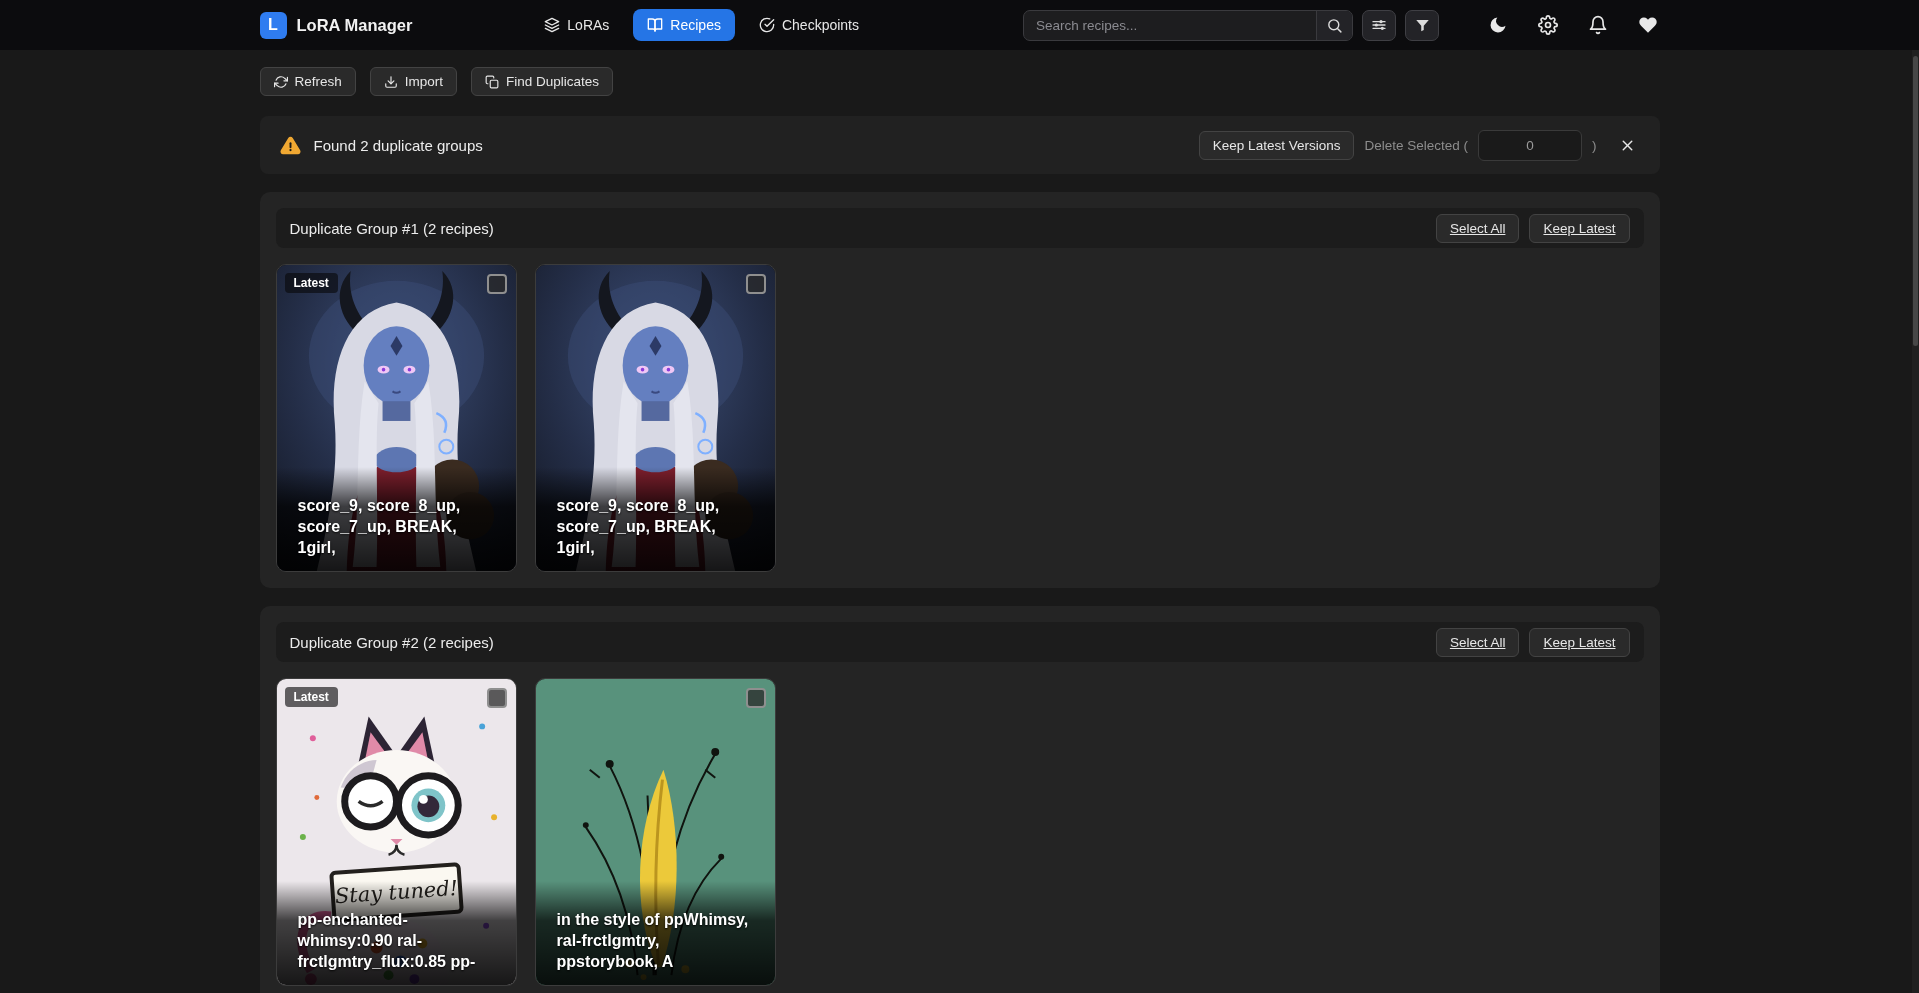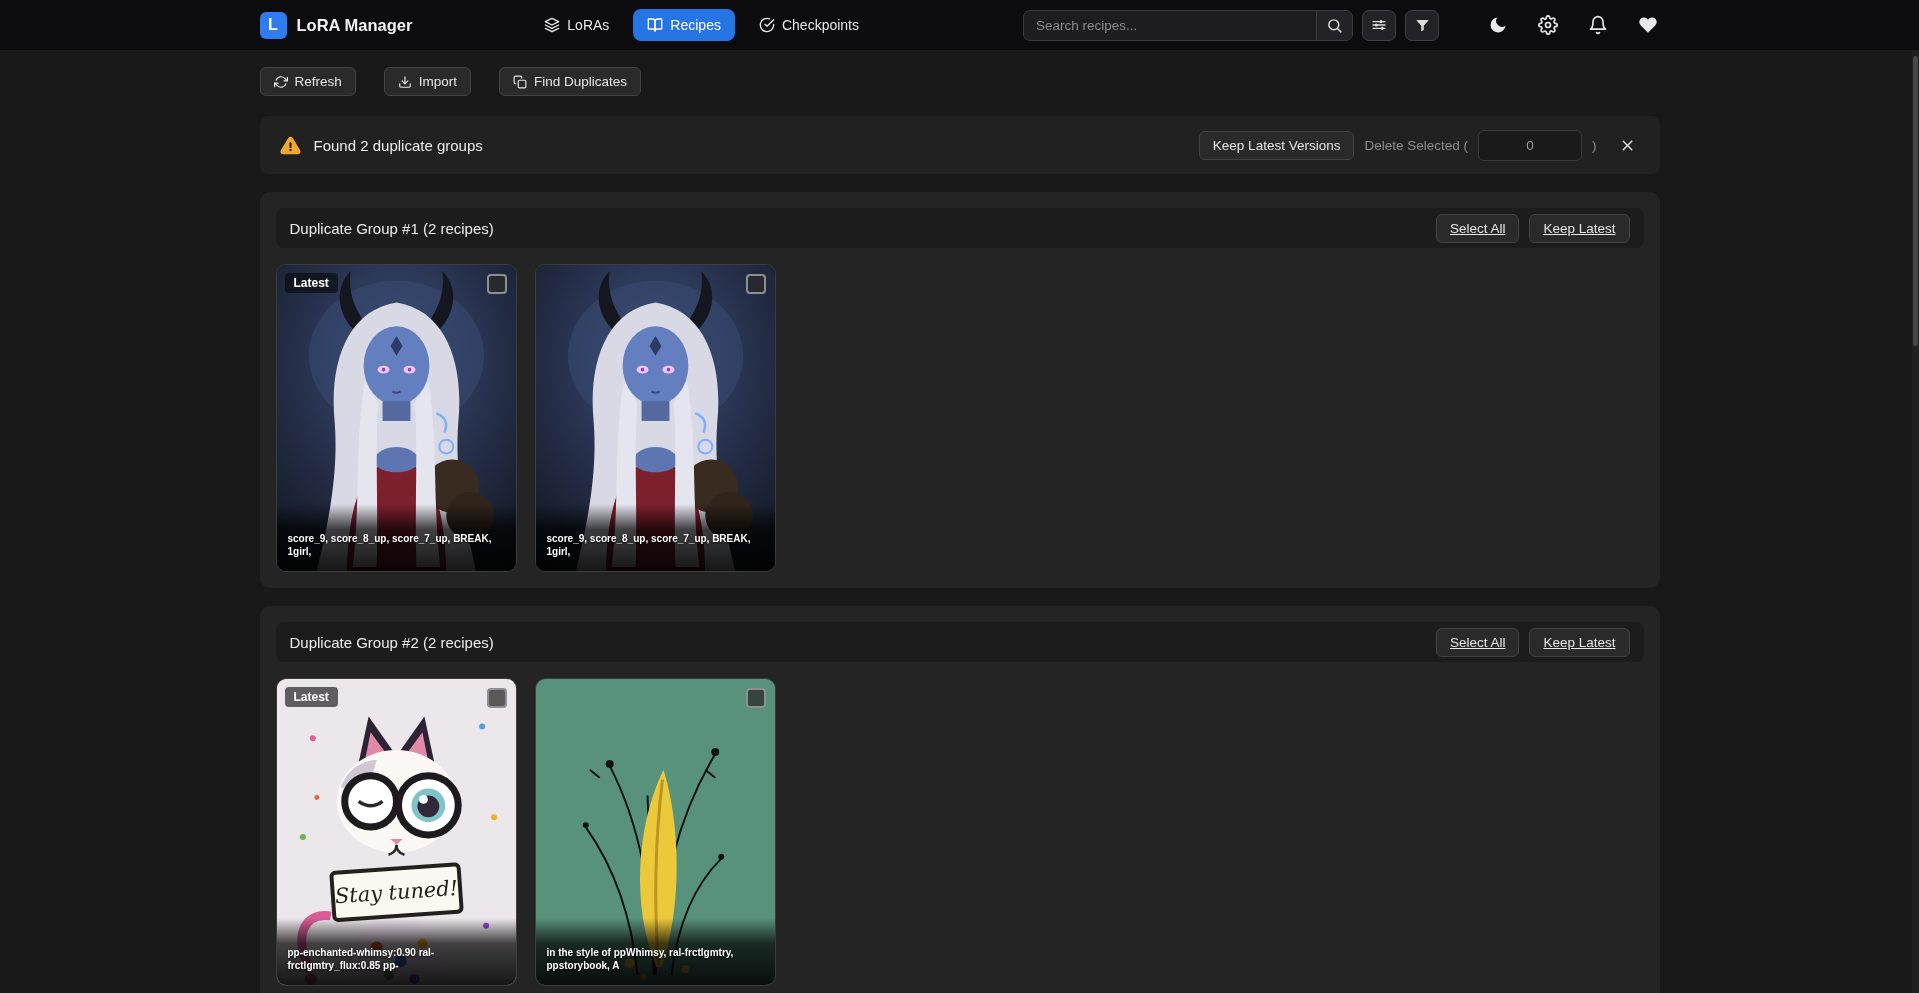--- a/index.html
+++ b/index.html
@@ -24,41 +24,41 @@
   .search-wrap { display: flex; align-items: center; width: 330px; height: 31px; background: #1d1d1f; border: 1px solid #3a3a3e; border-radius: 7px; overflow: hidden; }
   .search-wrap input { flex: 1; height: 100%; background: transparent; border: none; outline: none; color: #e8e8e8; font-size: 13.5px; padding: 0 12px; font-family: inherit; }
   .search-wrap input::placeholder { color: #8a8a90; }
   .search-btn { width: 36px; height: 100%; background: #232327; border: none; border-left: 1px solid #3a3a3e; color: #dcdcdc; display: flex; align-items: center; justify-content: center; cursor: pointer; }
   .icon-btn { width: 34px; height: 31px; background: #232327; border: 1px solid #3f3f44; border-radius: 7px; color: #dcdcdc; display: flex; align-items: center; justify-content: center; cursor: pointer; }
   .nav-right { display: flex; align-items: center; gap: 26px; margin-left: auto; }
   .nav-icon-btn { background: none; border: none; color: #e8e8e8; cursor: pointer; padding: 2px; display: flex; }
 
   
   .container { max-width: 1400px; margin: 0 auto; padding-top: 17px; }
-  .toolbar { display: flex; align-items: center; gap: 28px; }
+  .toolbar { display: flex; align-items: center; gap: 14px; }
   .btn { display: inline-flex; align-items: center; gap: 7px; background: #2a2a2a; border: 1px solid #434343; border-radius: 6px; color: #e6e6e6; font-size: 13.5px; font-family: inherit; padding: 6px 13px; cursor: pointer; white-space: nowrap; }
 
   .banner { margin-top: 20px; height: 58px; background: #212121; border-radius: 8px; display: flex; align-items: center; gap: 13px; padding: 0 20px; }
   .banner-text { font-size: 15px; color: #ececec; }
   .banner-right { margin-left: auto; display: flex; align-items: center; gap: 10px; }
   .muted { color: #8d8d8d; font-size: 13.5px; }
   .count-input { width: 104px; height: 31px; background: #1a1a1a; border: 1px solid #3a3a3a; border-radius: 6px; color: #9a9a9a; text-align: center; font-size: 13.5px; font-family: inherit; outline: none; }
   .close-btn { background: none; border: none; color: #e8e8e8; cursor: pointer; padding: 4px; margin-left: 8px; display: flex; }
 
   .group { background: #242424; border-radius: 10px; padding: 16px; margin-top: 18px; }
   .group-header { background: #1c1c1c; border-radius: 8px; height: 40px; display: flex; align-items: center; padding: 0 14px; gap: 32px; }
   .group-title { font-size: 15px; color: #ececec; }
   .group-actions { margin-left: auto; display: flex; align-items: center; gap: 10px; text-decoration: underline; }
 
   .cards { display: flex; gap: 18px; margin-top: 16px; }
   .card { position: relative; width: 241px; height: 308px; border-radius: 10px; overflow: hidden; border: 1px solid #3c3c3c; background: #111; cursor: pointer; flex: 0 0 auto; }
   .card .art, .card .art svg { position: absolute; inset: 0; width: 100%; height: 100%; }
   .badge { position: absolute; top: 8px; left: 8px; z-index: 2; background: rgba(8,8,10,.62); color: #fff; font-size: 12px; font-weight: bold; padding: 3px 9px; border-radius: 4px; }
   .cbx { position: absolute; top: 9px; right: 9px; z-index: 2; width: 20px; height: 20px; border-radius: 4px; border: 2px solid #8f8f8f; background: rgba(42,42,42,.75); cursor: pointer; }
-  .caption { position: absolute; left: 0; right: 0; bottom: 0; z-index: 1; padding: 28px 11px 13px; color: #fff; font-size: 10px; font-weight: bold; line-height: 1.32; background: linear-gradient(180deg, rgba(0,0,0,0) 0%, rgba(0,0,0,.72) 38%, rgba(0,0,0,.9) 100%); text-shadow: 0 1px 2px rgba(0,0,0,.9); }
+  .caption { position: absolute; left: 0; right: 0; bottom: 0; z-index: 1; padding: 28px 21px 13px; color: #fff; font-size: 16px; font-weight: bold; line-height: 1.32; background: linear-gradient(180deg, rgba(0,0,0,0) 0%, rgba(0,0,0,.72) 38%, rgba(0,0,0,.9) 100%); text-shadow: 0 1px 2px rgba(0,0,0,.9); }
 
   
   .scrollbar { position: fixed; top: 50px; right: 0; bottom: 0; width: 7px; background: #202020; }
   .scrollbar .thumb { position: absolute; top: 6px; right: 1px; width: 5px; height: 290px; border-radius: 3px; background: #474747; }
 </style>
 </head>
 <body>
 
 <svg width="0" height="0" style="position:absolute" aria-hidden="true">
   <defs>

